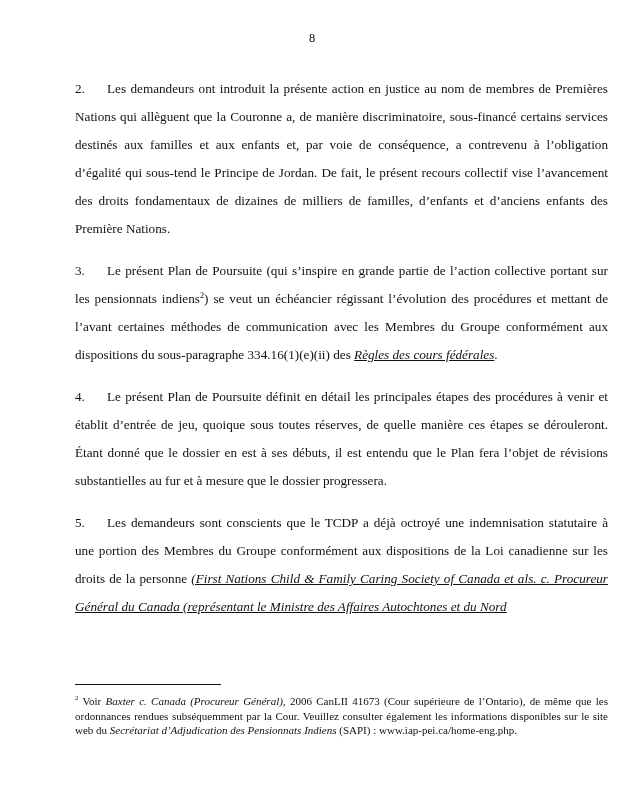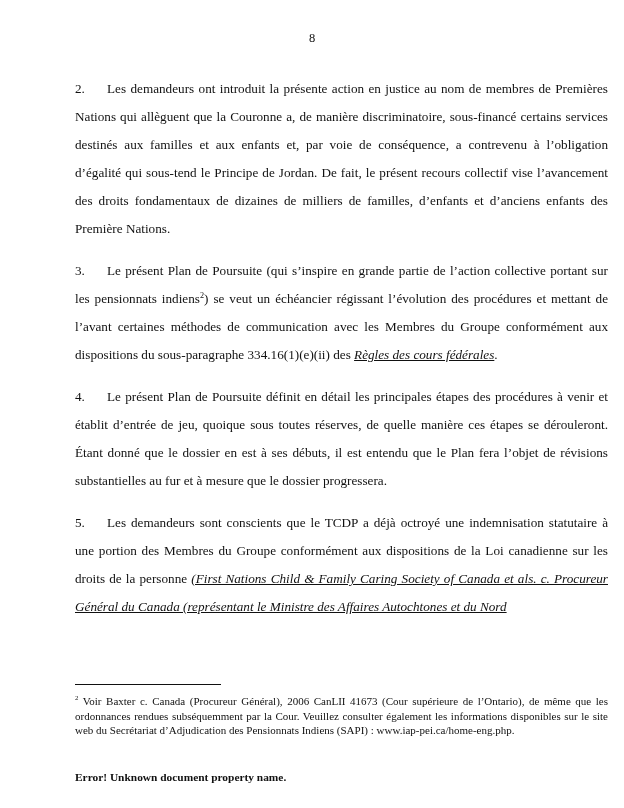--- a/index.html
+++ b/index.html
@@ -59,21 +59,21 @@
   }
   .footnote {
     position: absolute;
     left: 75px;
     top: 694px;
     width: 533px;
     font-size: 11px;
     line-height: 14.6px;
     text-align: justify;
   }
-  .footnote .seg-italic { }
+  .footnote .seg-italic { font-style: italic; }
   .error-text {
     position: absolute;
     left: 75px;
     top: 771px;
     font-size: 11.4px;
     font-weight: bold;
   }
 </style>
 </head>
 <body>
@@ -92,15 +92,14 @@
     <p class="body-para"><span class="num">4.</span><span class="para-text"><span>Le présent Plan de Poursuite définit en détail les principales étapes des procédures à venir et établit d’entrée de jeu, quoique sous toutes réserves, de quelle manière ces étapes se dérouleront. Étant donné que le dossier en est à ses débuts, il est entendu que le Plan fera l’objet de révisions substantielles au fur et à mesure que le dossier progressera.</span></span></p>
 
     <p class="body-para"><span class="num">5.</span><span class="para-text"><span>Les demandeurs sont conscients que le TCDP a déjà octroyé une indemnisation statutaire à une portion des Membres du Groupe conformément aux dispositions de la Loi canadienne sur les droits de la personne </span><span class="seg-italic">(First Nations Child &amp; Family Caring Society of Canada et als. c. Procureur Général du Canada (représentant le Ministre des Affaires Autochtones et du Nord</span></span></p>
 
   </div>
 
   <div class="footnote-sep"></div>
 
   <div class="footnote"><sup class="seg-sup">2</sup><span> Voir </span><span class="seg-italic">Baxter c. Canada (Procureur Général)</span><span>, 2006 CanLII 41673 (Cour supérieure de l’Ontario), de même que les ordonnances rendues subséquemment par la Cour. Veuillez consulter également les informations disponibles sur le site web du </span><span class="seg-italic">Secrétariat d’Adjudication des Pensionnats Indiens</span><span> (SAPI) : www.iap-pei.ca/home-eng.php.</span></div>
 
-  <div class="error-text">Error! Unknown document property name.</div>
 
 </div>
 
 </body></html>

